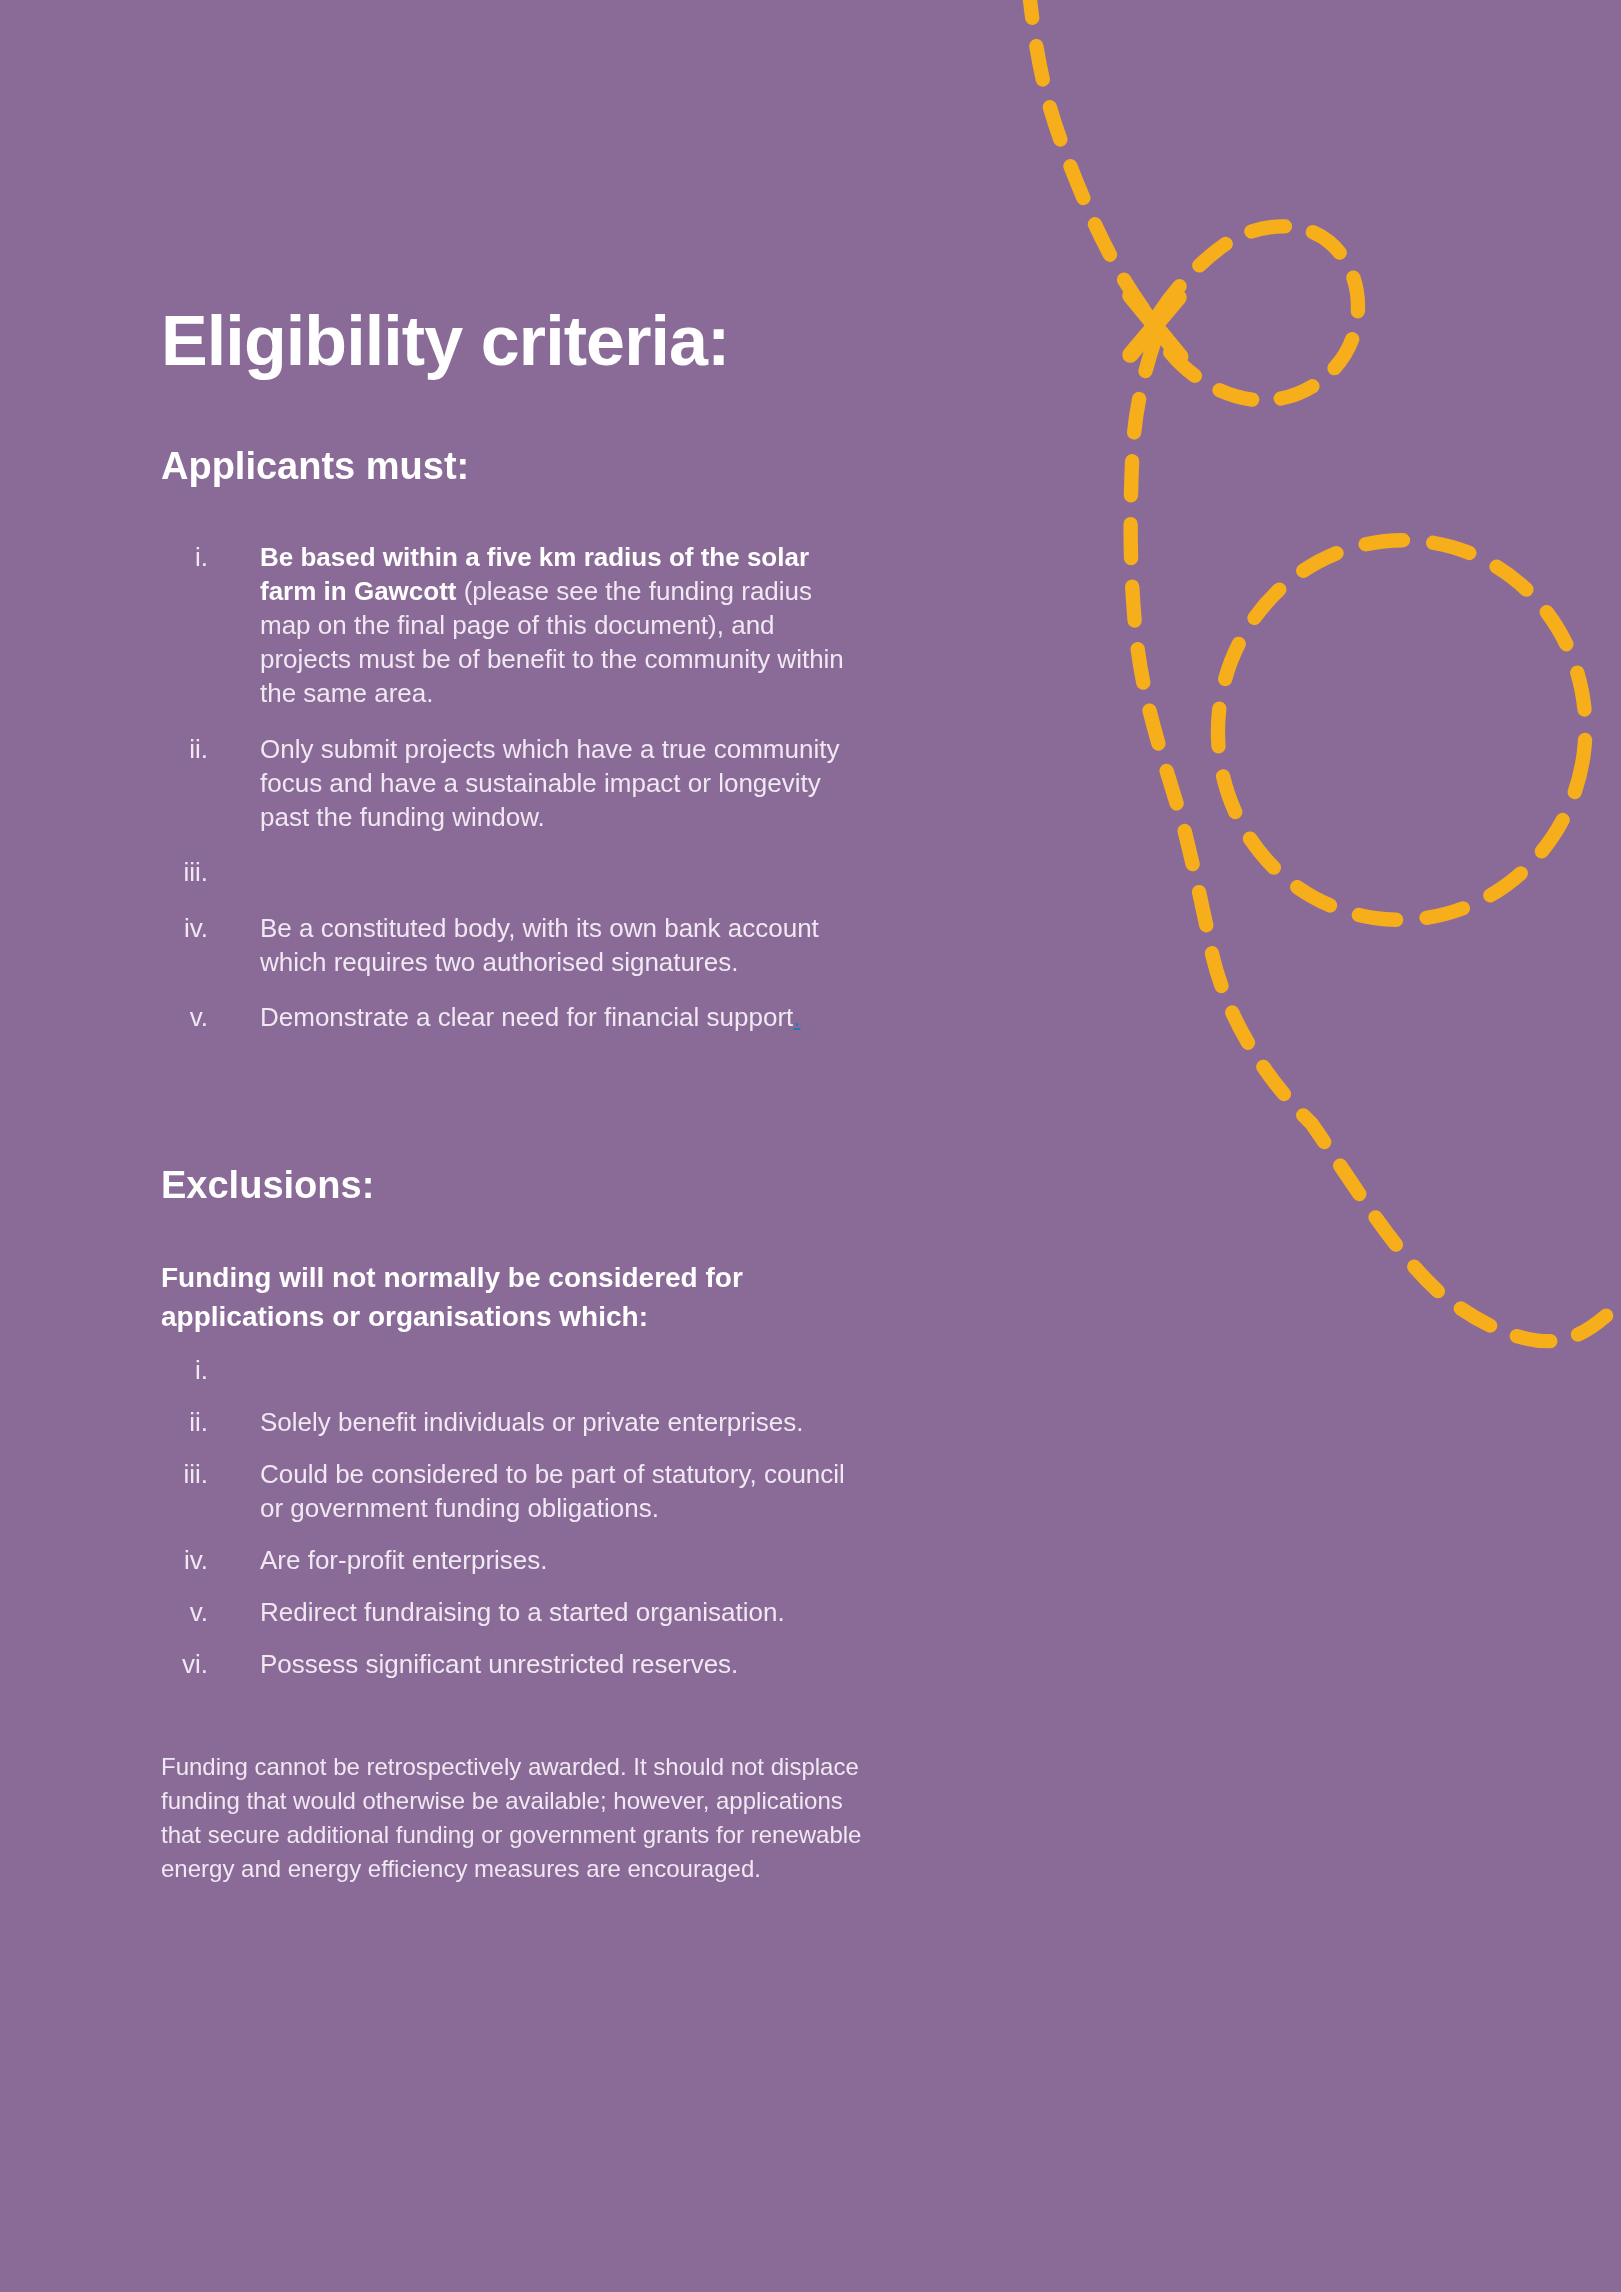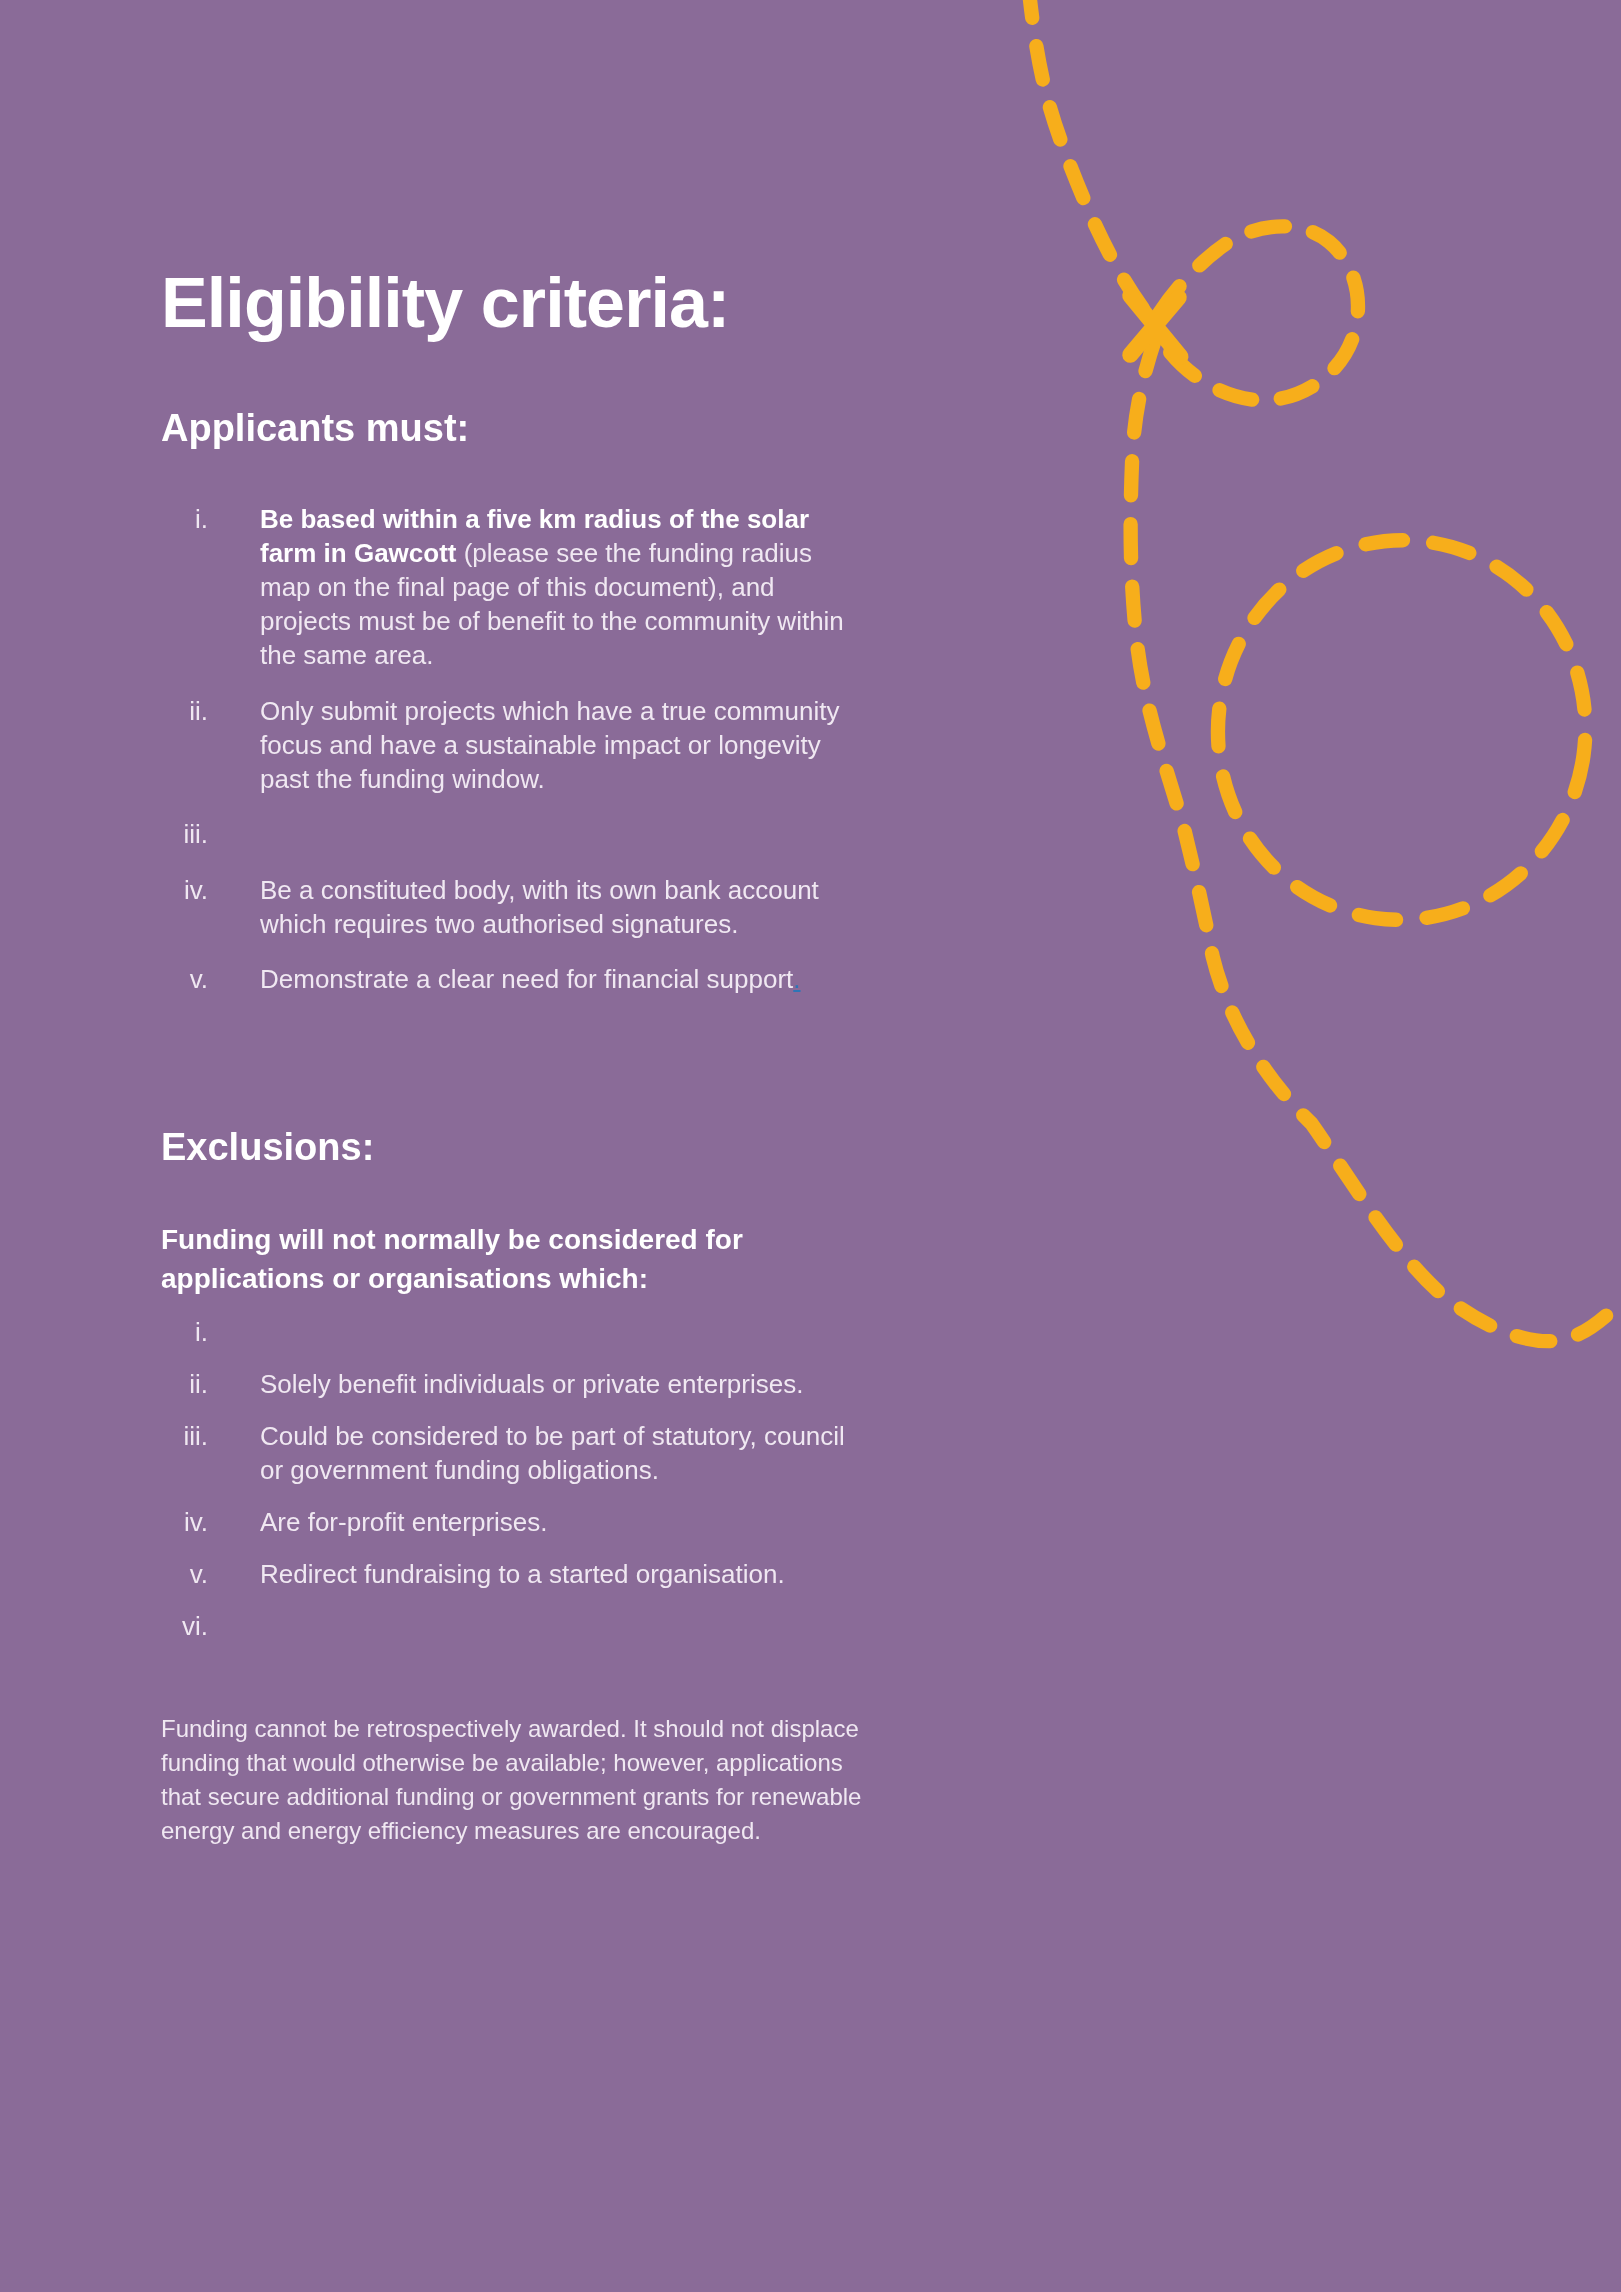--- a/index.html
+++ b/index.html
@@ -16,21 +16,21 @@
     position:relative;
     width:1622px;height:2293px;
     background:var(--bg);
     overflow:hidden;
   }
   .decoration{
     position:absolute;inset:0;width:100%;height:100%;
     color:var(--accent);
     pointer-events:none;
   }
-  .content-block{position:absolute;left:161px;}
+  .content-block{position:absolute;left:161px;margin-top:38px;}
   .doc-title{
     top:265px;
     font-size:70px;font-weight:bold;color:var(--heading);
     letter-spacing:-0.9px;line-height:1.1;
   }
   .section-heading{
     font-size:38px;font-weight:bold;color:var(--heading);line-height:1.2;
   }
   .h-applicants{top:406px;}
   .h-exclusions{top:1125px;}
@@ -138,19 +138,20 @@
     <li>
       <span class="li-num">iv.</span>
       <span class="li-text">Are for-profit enterprises.</span>
     </li>
     <li>
       <span class="li-num">v.</span>
       <span class="li-text">Redirect fundraising to a started organisation.</span>
     </li>
     <li>
       <span class="li-num">vi.</span>
+      <span class="li-text">Possess significant unrestricted reserves.</span>
     </li>
   </ol>
 
   <p class="content-block footer-para">Funding cannot be retrospectively awarded. It should not displace funding that would otherwise be available; however, applications that secure additional funding or government grants for renewable energy and energy efficiency measures are encouraged.</p>
 
 </div>
 
 
 </body></html>

